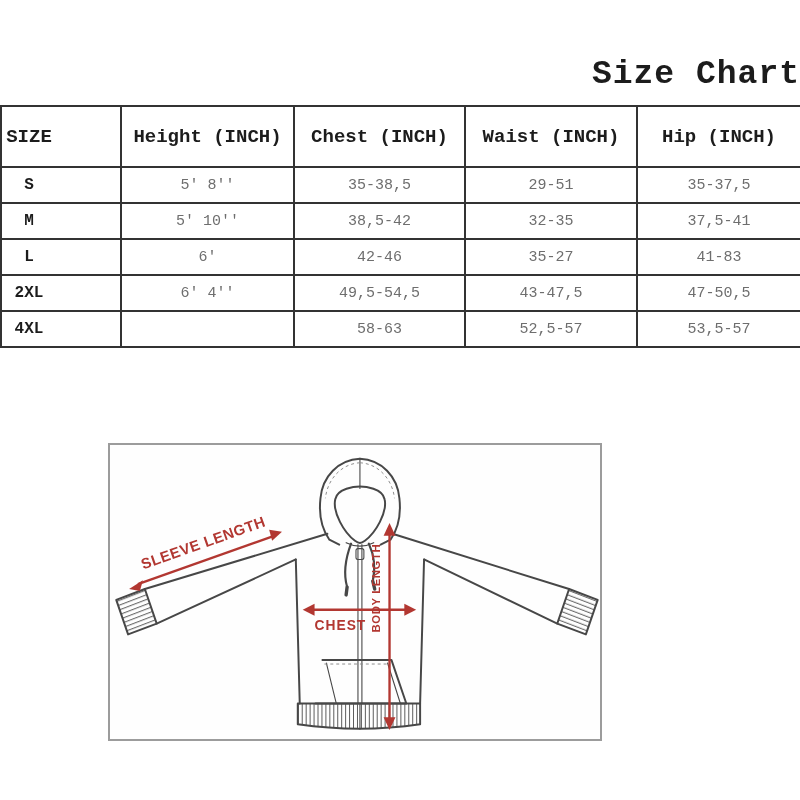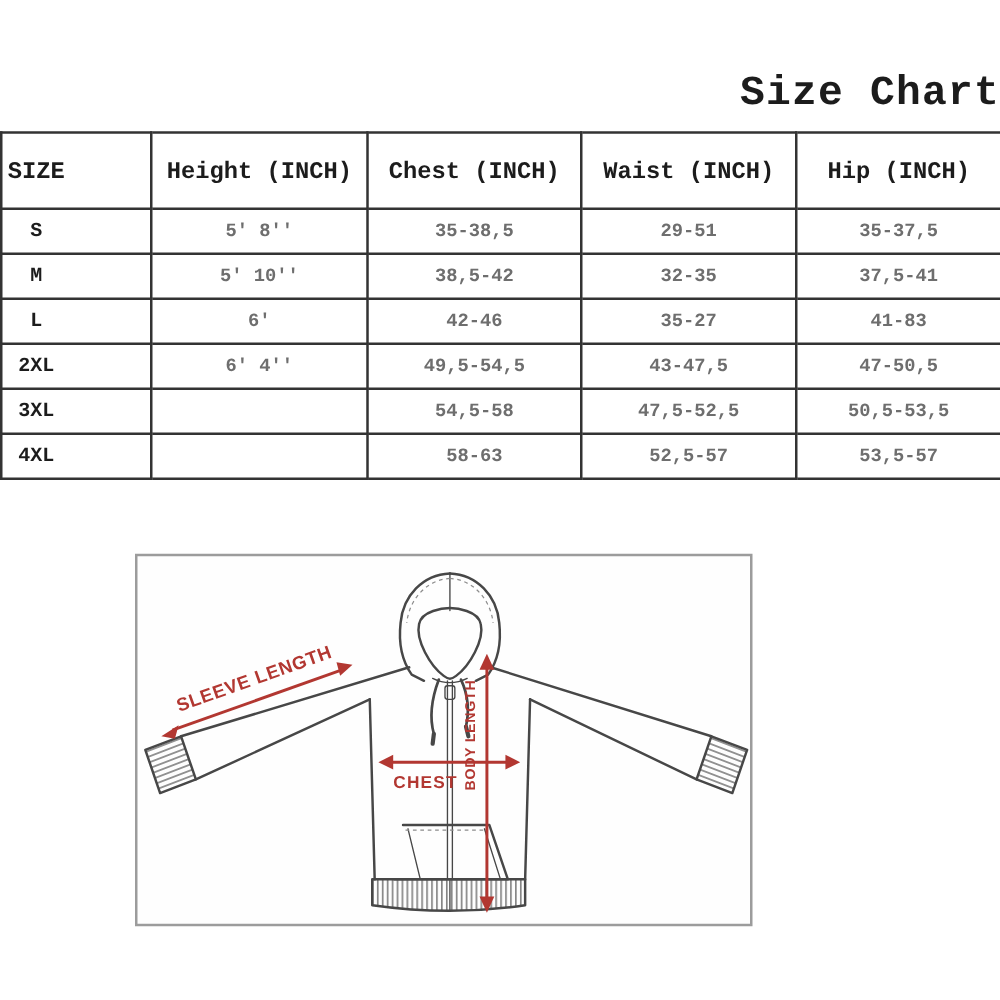--- a/index.html
+++ b/index.html
@@ -24,21 +24,21 @@
     border-collapse:collapse;table-layout:fixed;
   }
   .size-table th,.size-table td{
     border:2px solid var(--table-border);text-align:center;padding:0;
     overflow:hidden;white-space:nowrap;
   }
   .size-table th{
     height:59px;font-size:19px;font-weight:bold;color:var(--heading-text);letter-spacing:0px;
   }
   .size-table td{
-    height:34px;font-size:15px;font-weight:bold;color:var(--data-text);
+    height:34px;font-size:15px;font-weight:normal;color:var(--data-text);
   }
   .size-table th.col-size,.size-table td.col-size{padding-right:64px;}
   .size-table td.col-size{font-weight:bold;color:var(--heading-text);font-size:16px;}
   .diagram{
     position:absolute;left:108px;top:443px;width:494px;height:298px;
     border:2px solid var(--diagram-border);background:#fefefe;box-sizing:border-box;
   }
   .diagram svg{display:block;width:100%;height:100%;}
   .outline{fill:none;stroke:var(--line-gray);stroke-width:2;stroke-linejoin:round;stroke-linecap:round;}
   .outline .thin{stroke-width:1.1;}
@@ -99,27 +99,20 @@
       <td>42-46</td>
       <td>35-27</td>
       <td>41-83</td>
     </tr>
     <tr>
       <td class="col-size">2XL</td>
       <td>6' 4''</td>
       <td>49,5-54,5</td>
       <td>43-47,5</td>
       <td>47-50,5</td>
-    </tr>
-    <tr>
-      <td class="col-size">3XL</td>
-      <td></td>
-      <td>54,5-58</td>
-      <td>47,5-52,5</td>
-      <td>50,5-53,5</td>
     </tr>
     <tr>
       <td class="col-size">4XL</td>
       <td></td>
       <td>58-63</td>
       <td>52,5-57</td>
       <td>53,5-57</td>
     </tr>
   </tbody>
 </table>

